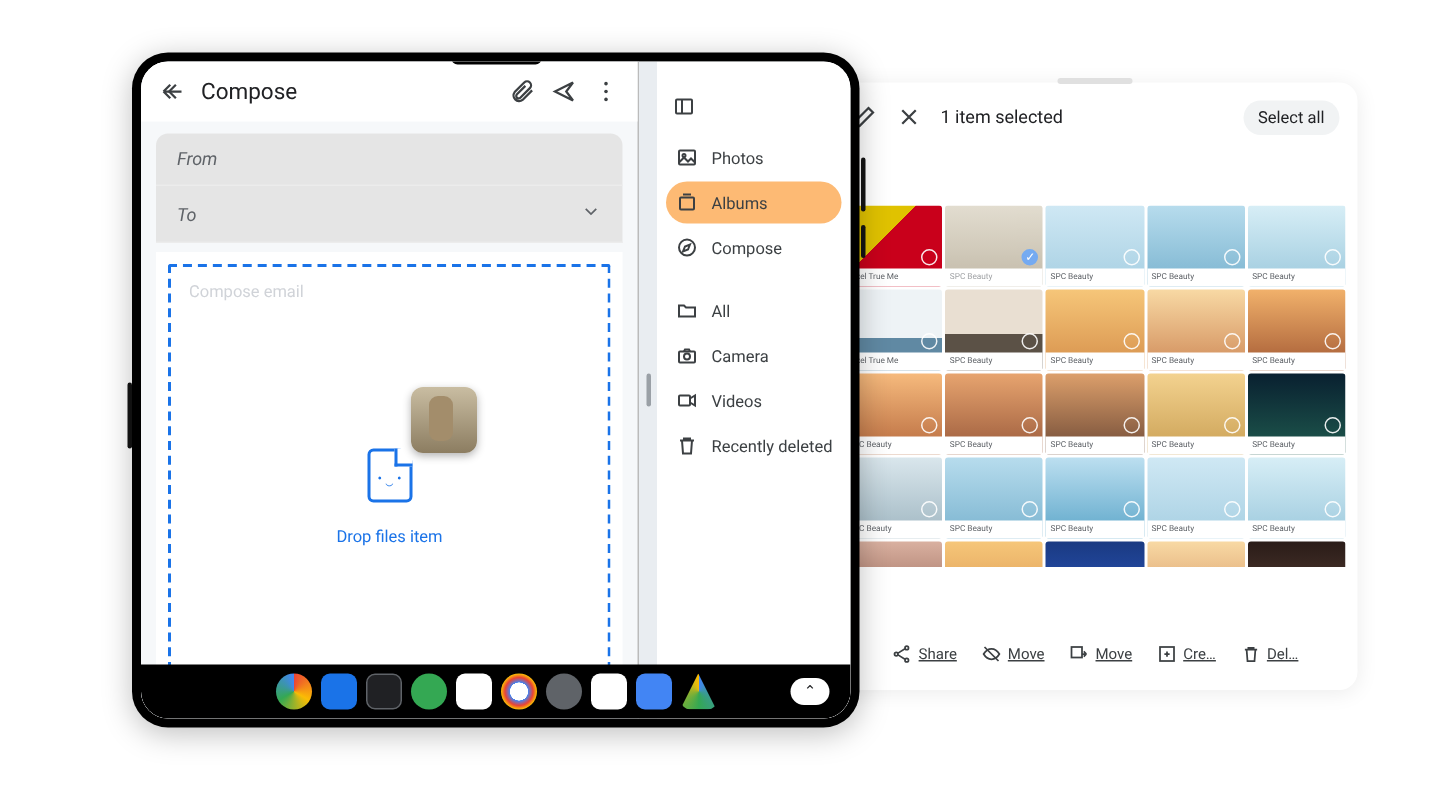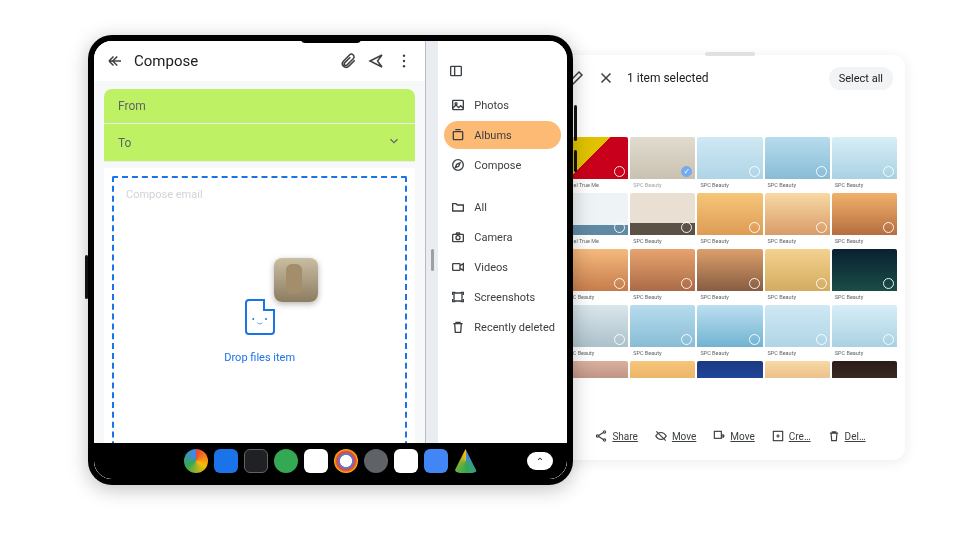--- a/index.html
+++ b/index.html
@@ -72,22 +72,23 @@
     flex: 1;
   }
   .tb-icon {
     width: 18px; height: 18px;
     display: inline-flex;
     align-items: center; justify-content: center;
     color: #3c4043;
   }
   .compose-fields {
     margin: 8px 10px 0 10px;
-    background: #bef264;
+    background: #e5e5e5;
     border-radius: 8px 8px 0 0;
+    font-style: italic;
   }
   .field {
     padding: 10px 14px;
     font-size: 12px;
     color: #5f6368;
     border-bottom: 1px solid #ececec;
     display: flex;
     align-items: center;
   }
   .field .expand { margin-left: auto; color:#5f6368; }
@@ -654,29 +655,20 @@
             <svg viewBox="0 0 24 24" fill="none" stroke="currentColor" stroke-width="2">
               <rect x="4" y="7" width="11" height="10" rx="1"></rect>
               <path d="M15 10l5-3v10l-5-3"></path>
             </svg>
           </span>
         <span>Videos</span>
       </div>
       <div class="gnav-item">
         <span class="nav-icon">
             <svg viewBox="0 0 24 24" fill="none" stroke="currentColor" stroke-width="2">
-              <rect x="6" y="6" width="12" height="12" rx="1"></rect>
-              <path d="M4 9V5h4M20 9V5h-4M4 15v4h4M20 15v4h-4"></path>
-            </svg>
-          </span>
-        <span>Screenshots</span>
-      </div>
-      <div class="gnav-item">
-        <span class="nav-icon">
-            <svg viewBox="0 0 24 24" fill="none" stroke="currentColor" stroke-width="2">
               <path d="M5 7h14M9 7V5h6v2m-8 0l1 13h8l1-13"></path>
             </svg>
           </span>
         <span>Recently deleted</span>
       </div>
     </div>
 
     <div class="taskbar">
       <span class="app" style="background:conic-gradient(#ea4335,#fbbc04,#34a853,#4285f4); border-radius:50%;"></span>
       <span class="app" style="background:#1a73e8;"></span>

